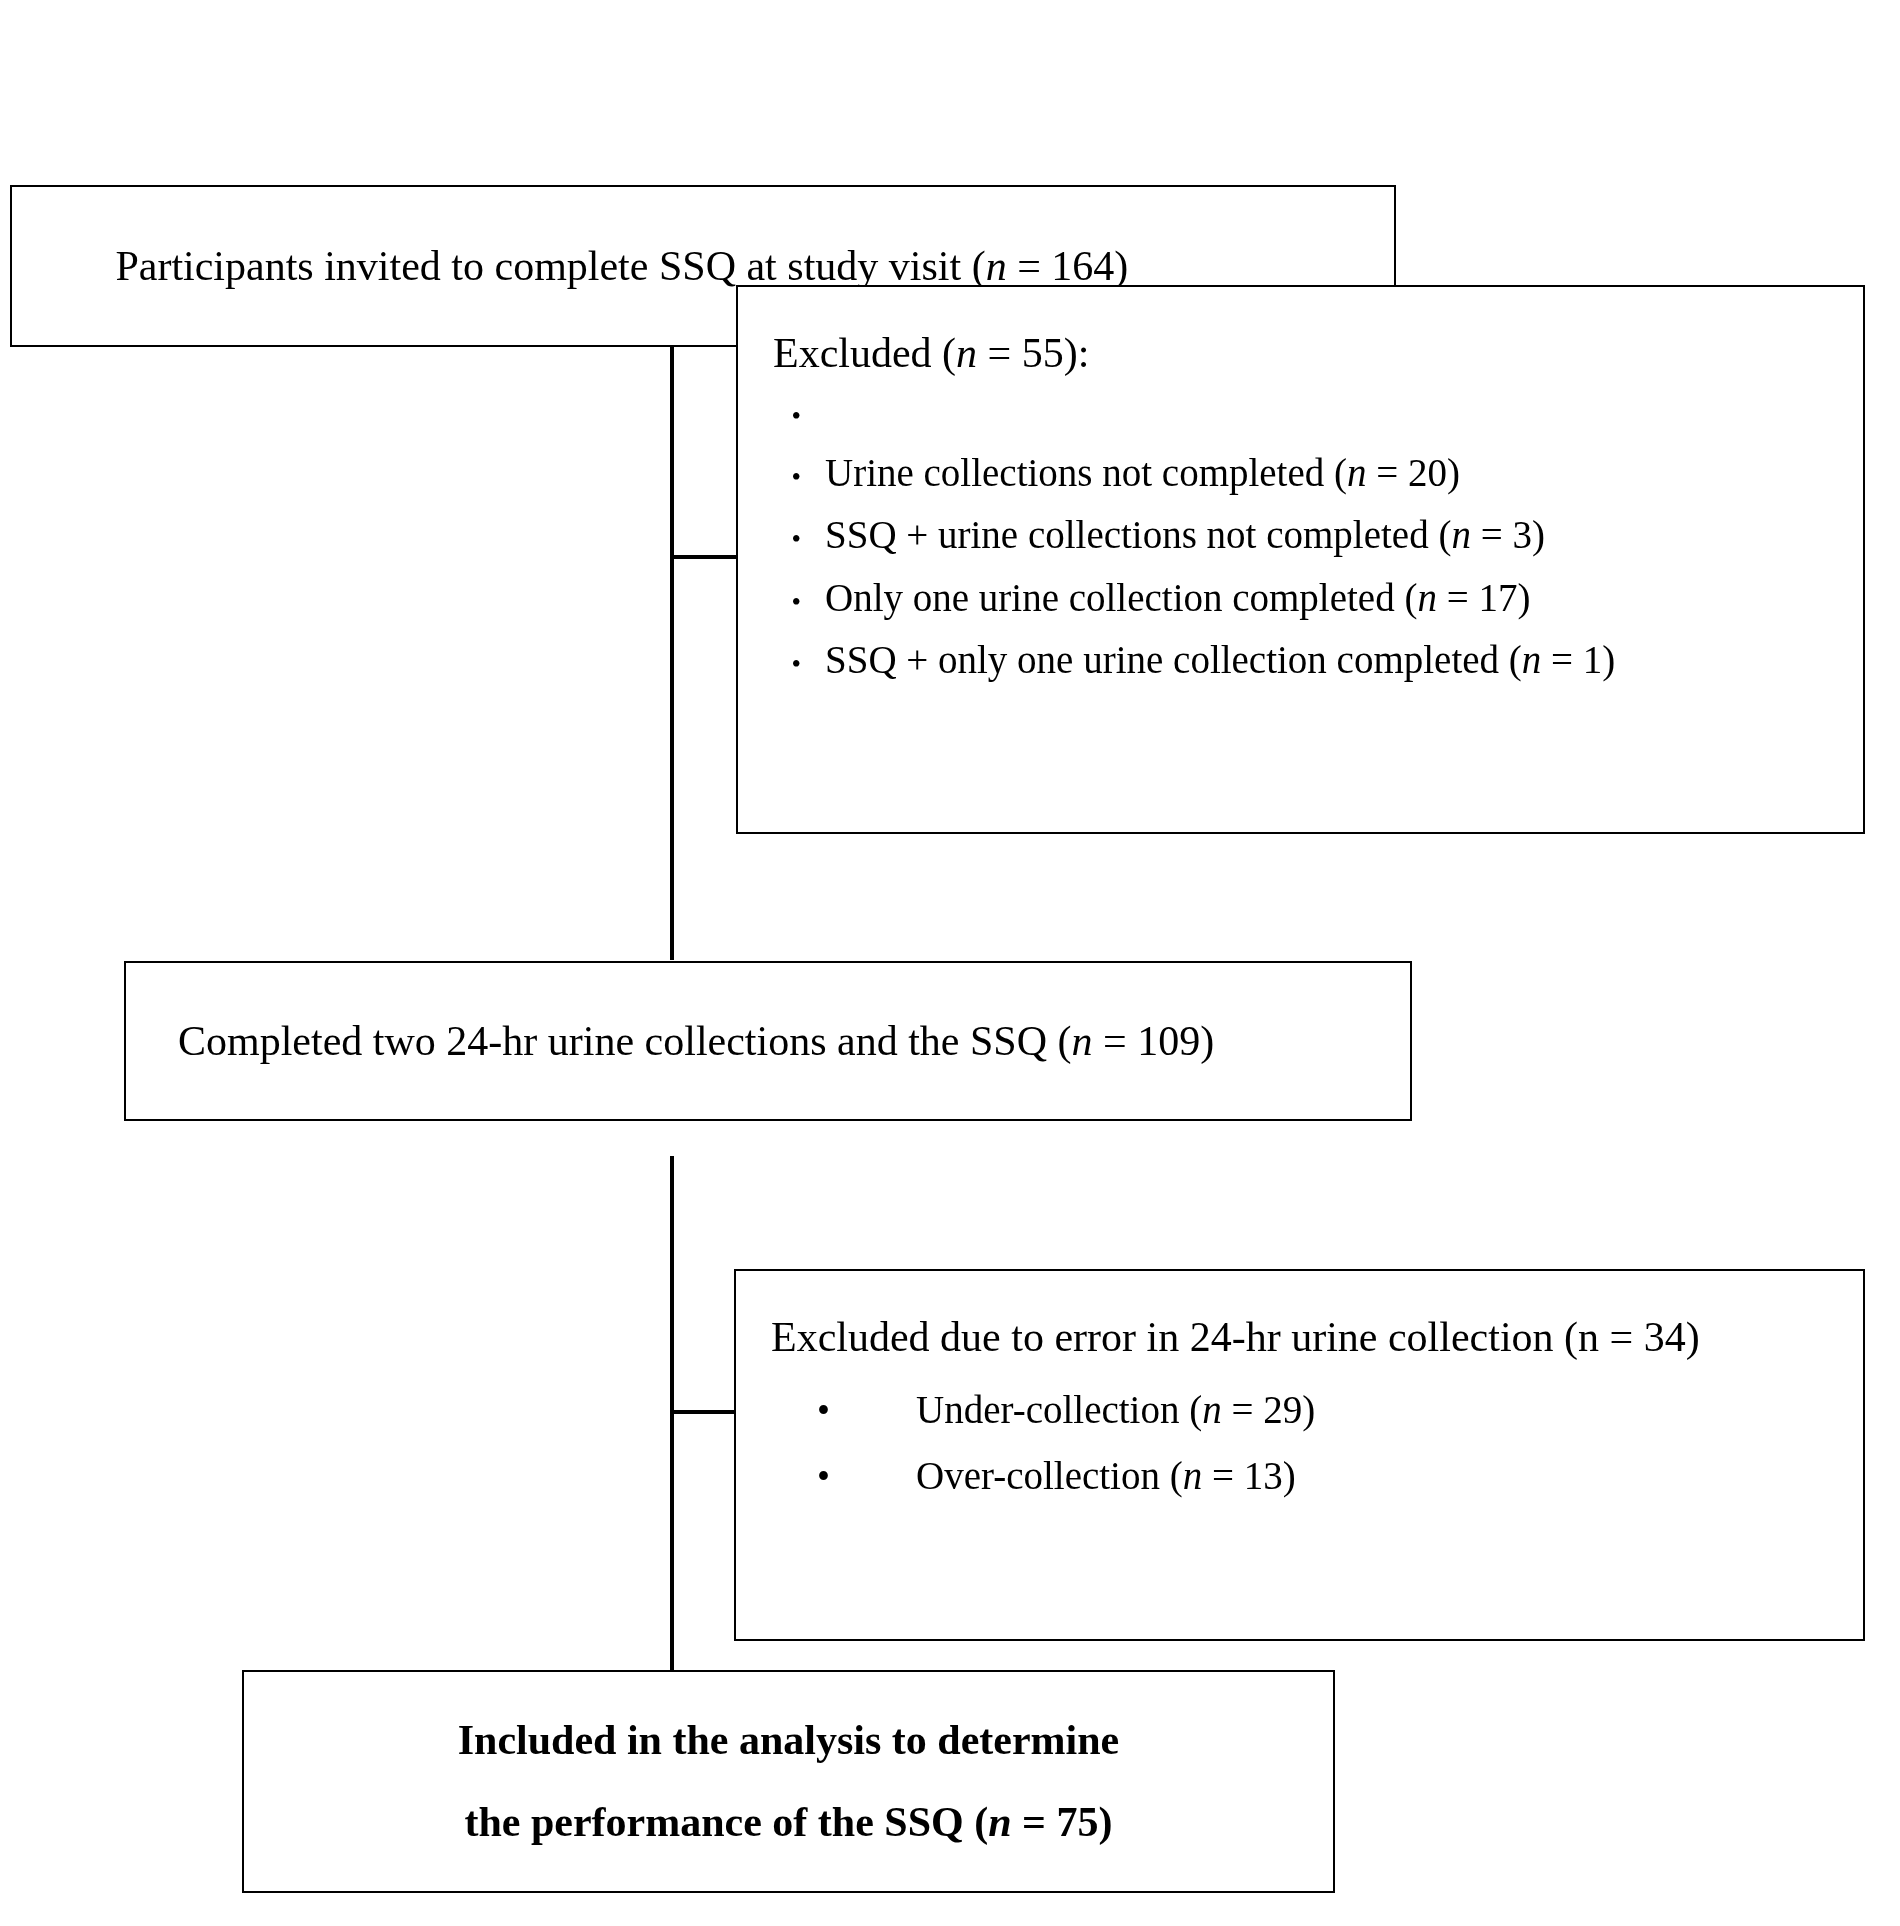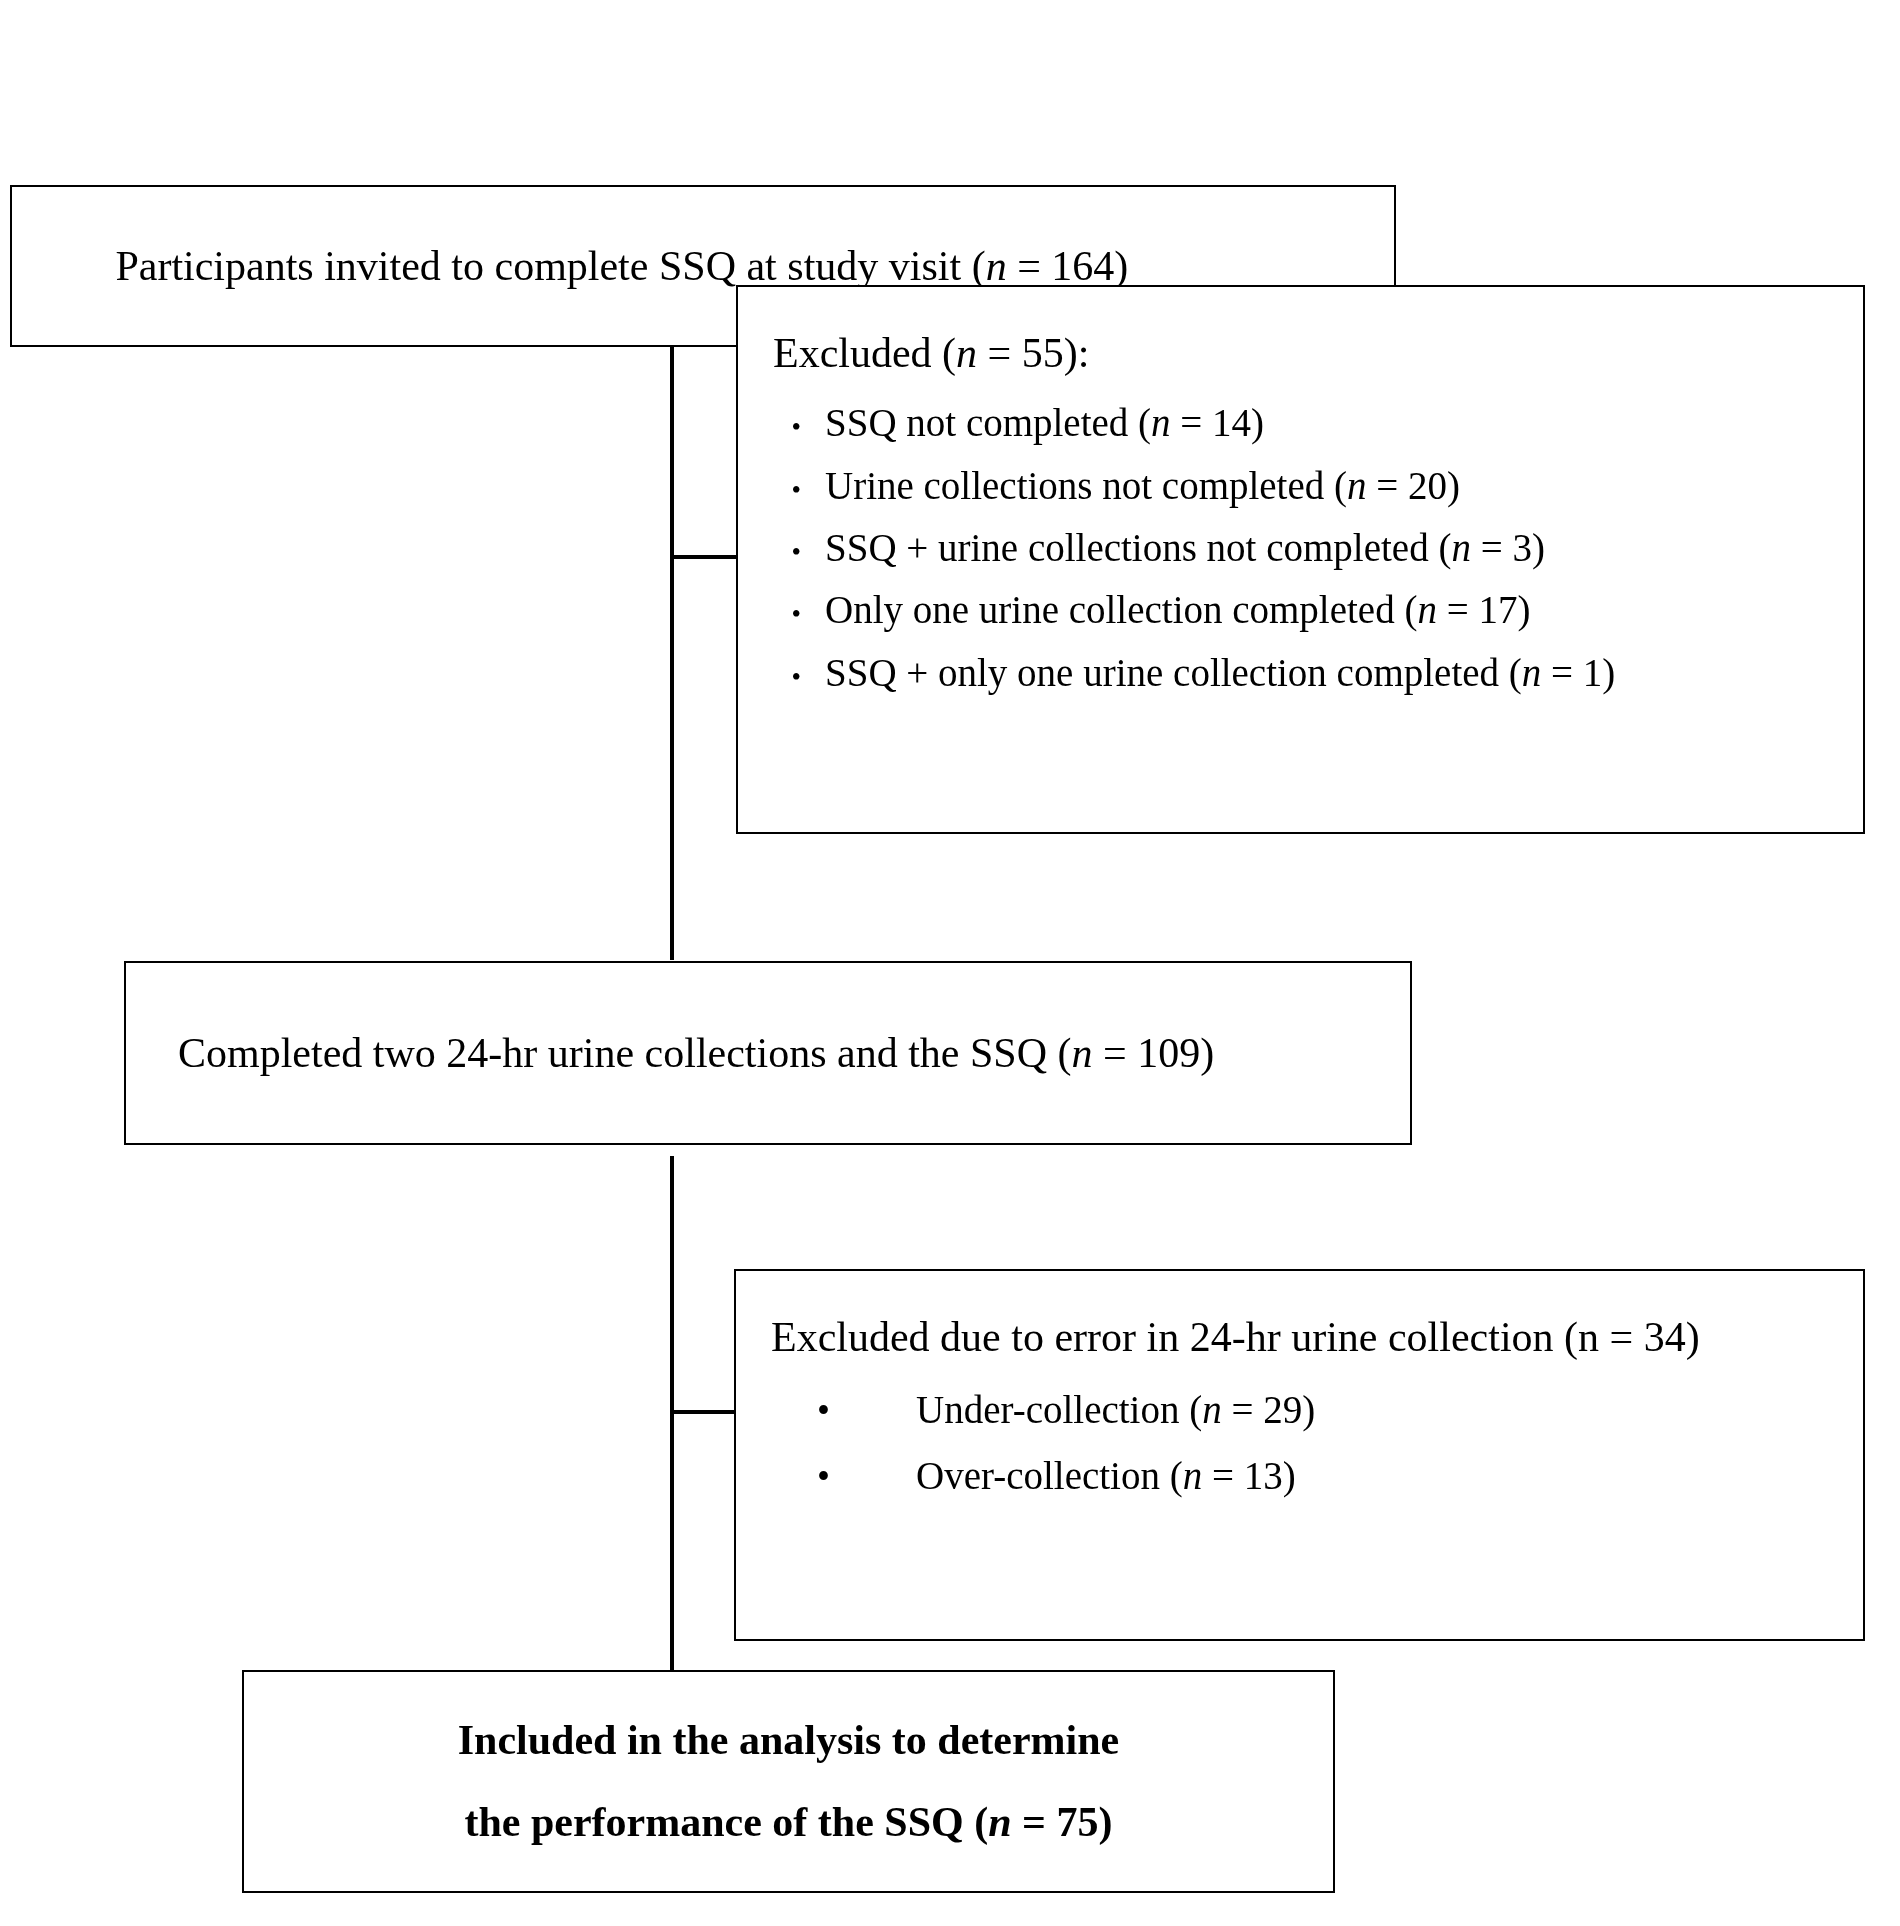--- a/index.html
+++ b/index.html
@@ -50,21 +50,21 @@
 
   
   #node-start  { left: 10.4px;  top: 185px;  width: 1386px; height: 162px; }
   #node-start .node-inner { padding-left: 103px; }
 
   
   #node-excl-1 { left: 736px; top: 285px;  width: 1129px; height: 549px; }
   #node-excl-1 .node-inner { padding: 0 16px 0 35px; justify-content: flex-start; }
 
   
-  #node-completed { left: 124px; top: 961px; width: 1288px; height: 184px; }
+  #node-completed { left: 124px; top: 961px; width: 1288px; height: 160px; }
   #node-completed .node-inner { padding-left: 52px; }
 
   
   #node-excl-2 { left: 734px; top: 1269px; width: 1131px; height: 372px; }
   #node-excl-2 .node-inner { padding: 0 0 0 35px; justify-content: flex-start; border-radius: 20px; }
 
   
   #node-included { left: 242px; top: 1670px; width: 1093px; height: 223px; }
   #node-included .node-inner { align-items: center; }
 
@@ -130,21 +130,20 @@
     </div>
   </div>
 
   <div class="node" id="node-excl-1">
     <div class="node-inner">
       <div class="line excl-head"><span>Excluded (</span><span class="ital">n</span><span> = 55):</span></div>
 
       <ul class="bullets" id="excl-1-list">
         <li>
           <span class="bul">•</span>
-          <span><span>SSQ not completed (</span><span class="ital">n</span><span> = 14)</span></span>
         </li>
         <li>
           <span class="bul">•</span>
           <span><span>Urine collections not completed (</span><span class="ital">n</span><span> = 20)</span></span>
         </li>
         <li>
           <span class="bul">•</span>
           <span><span>SSQ + urine collections not completed (</span><span class="ital">n</span><span> = 3)</span></span>
         </li>
         <li>

